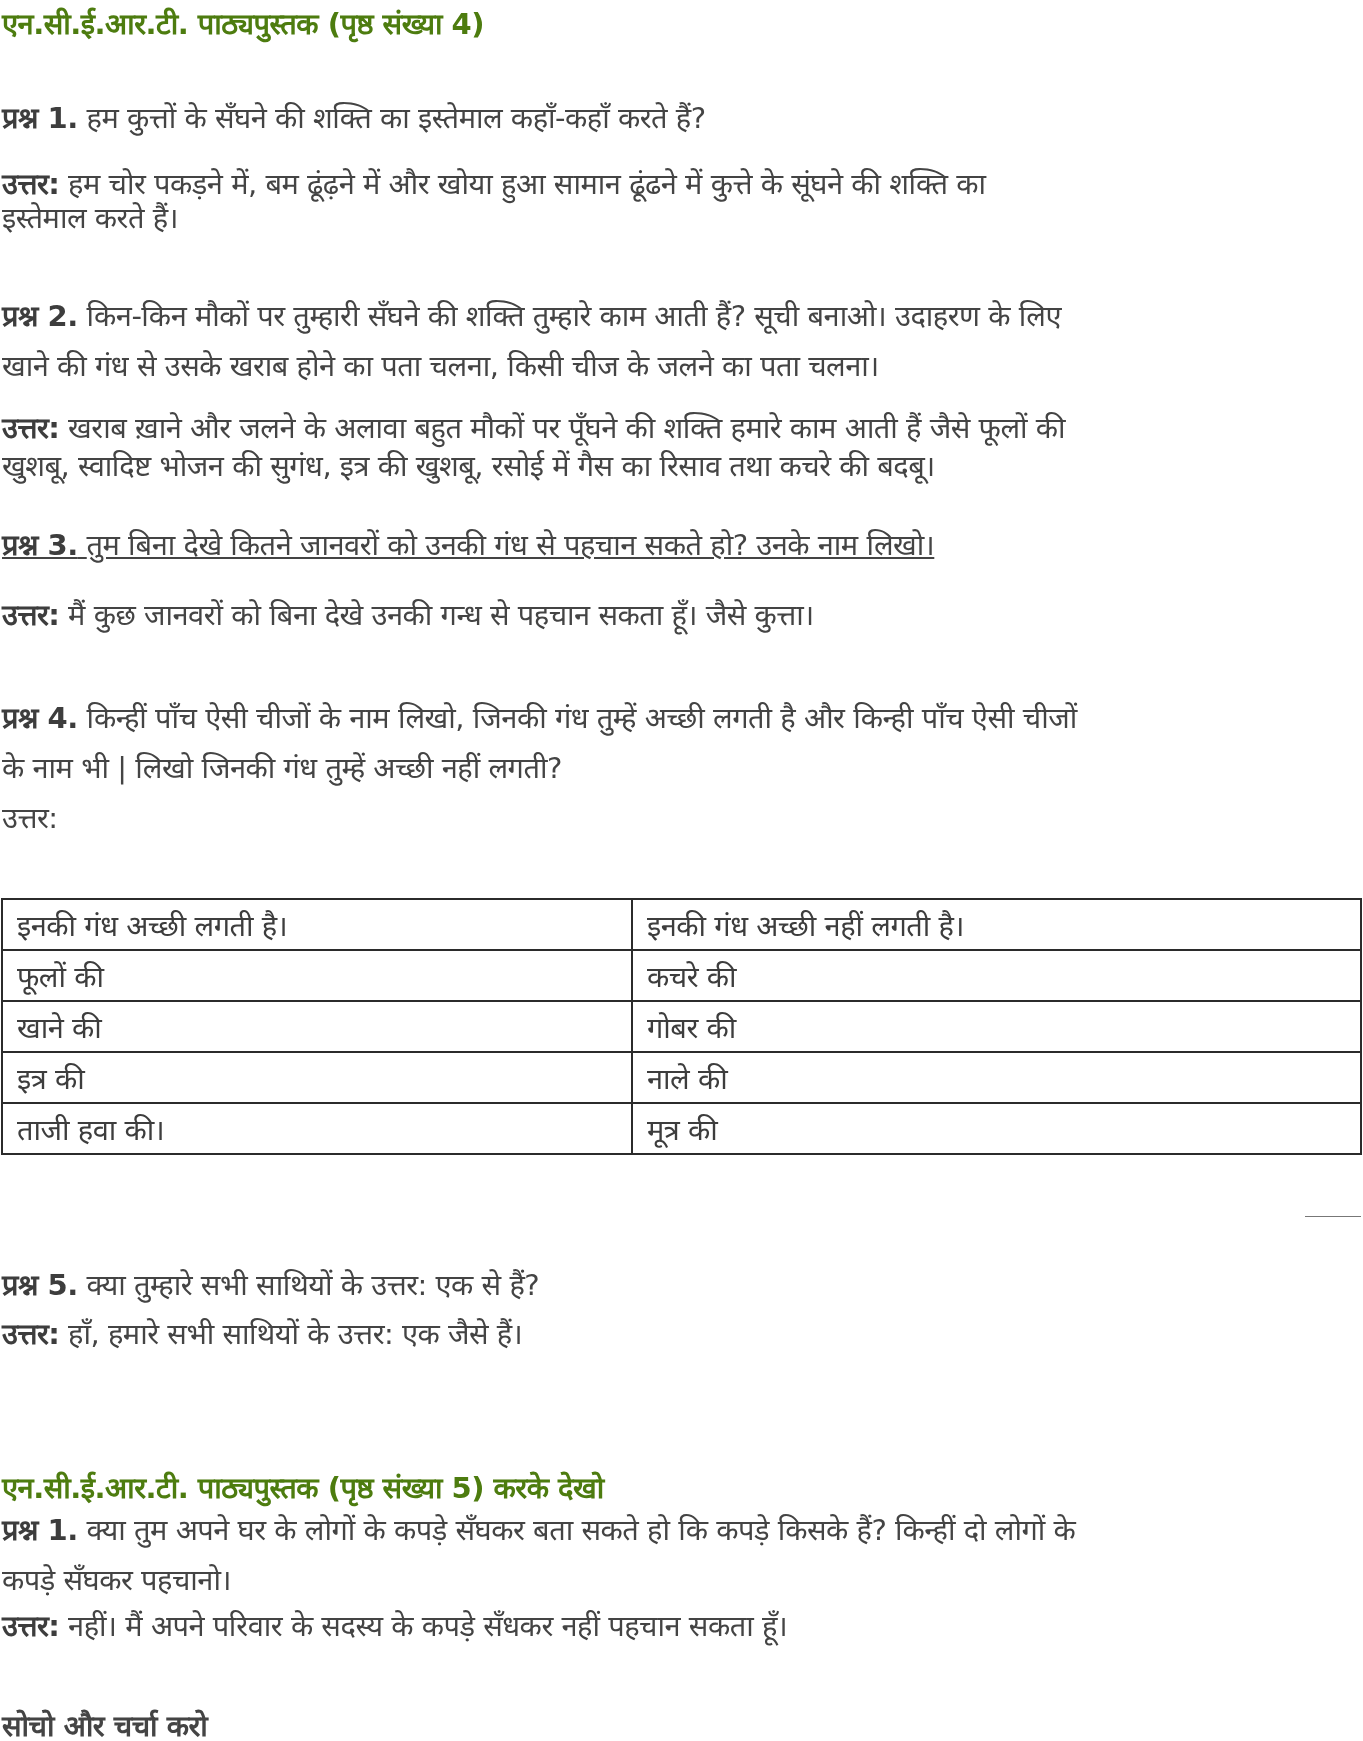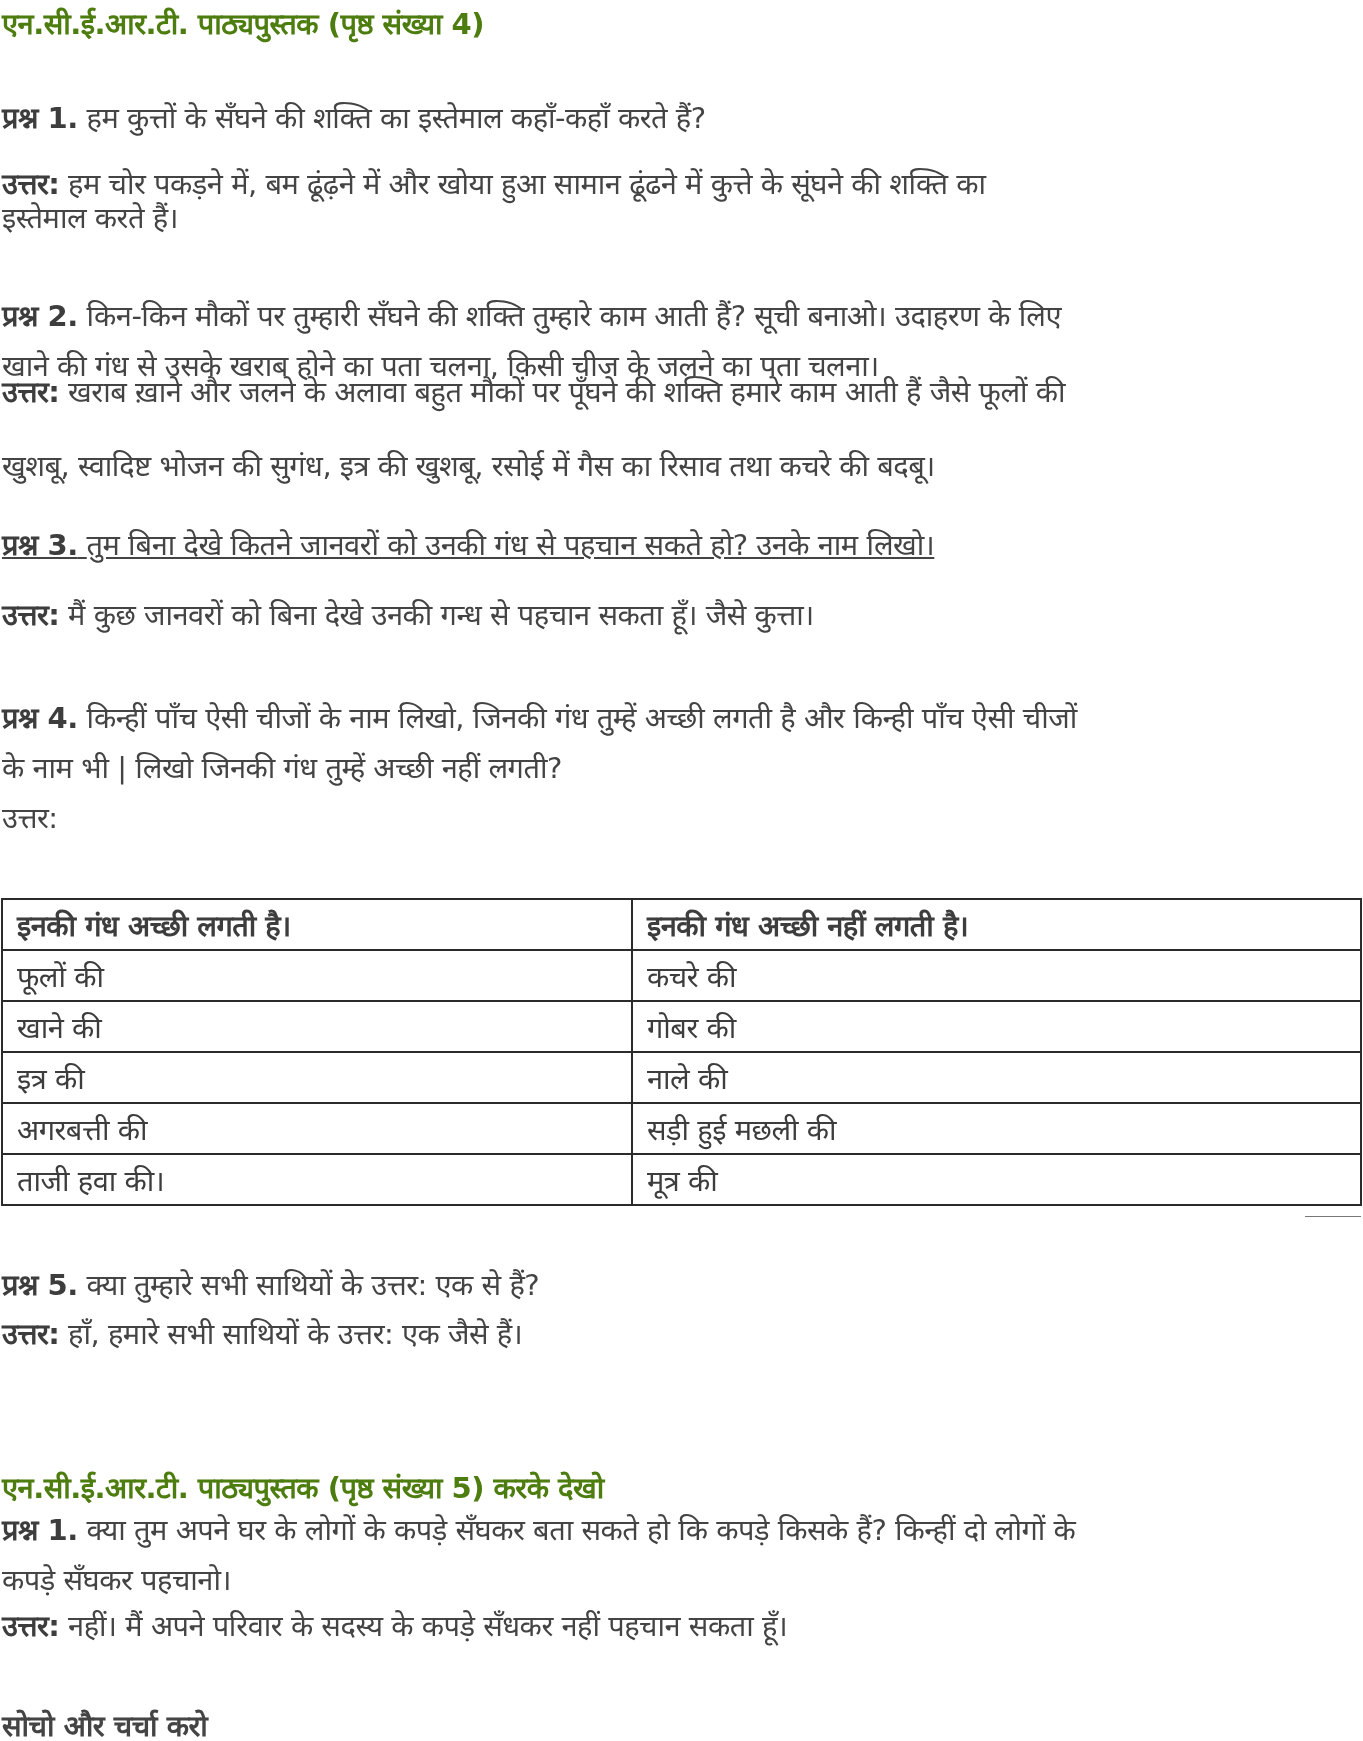--- a/index.html
+++ b/index.html
@@ -21,21 +21,21 @@
   b.label { font-weight:bold; color:#3d3d3d; }
   table.smell {
     position:absolute; left:1px; top:898px; width:1361px;
     border-collapse:collapse; table-layout:fixed;
   }
   table.smell td, table.smell th {
     border:2px solid #2b2b2b; height:49px; padding:0 14px;
     font-size:29px; text-align:left; vertical-align:middle;
     white-space:nowrap; letter-spacing:-0.5px; color:#3d3d3d;
   }
-  table.smell th { font-weight:bold; }
+  table.smell th { font-weight:normal; }
   table.smell col.c1 { width:630px; }
   .tail {
     position:absolute; left:1305px; top:1216px; width:56px; height:1px; background:#777;
   }
 </style>
 </head>
 <body>
 
 <div class="heading green" style="top:4px;">एन.सी.ई.आर.टी. पाठ्यपुस्तक (पृष्ठ संख्या 4)</div>
 
@@ -47,21 +47,21 @@
   <b class="label">उत्तर:</b>
   <span>हम चोर पकड़ने में, बम ढूंढ़ने में और खोया हुआ सामान ढूंढने में कुत्ते के सूंघने की शक्ति का</span>
 </div>
 <div class="line" style="top:198px;">इस्तेमाल करते हैं।</div>
 
 <div class="line" style="top:296px;text-align:right;">
   <b class="label">प्रश्न 2.</b>
   <span>किन-किन मौकों पर तुम्हारी सँघने की शक्ति तुम्हारे काम आती हैं? सूची बनाओ। उदाहरण के लिए</span>
 </div>
 <div class="line" style="top:346px;">खाने की गंध से उसके खराब होने का पता चलना, किसी चीज के जलने का पता चलना।</div>
-<div class="line" style="top:372px;">
+<div class="line" style="top:408px;">
   <b class="label">उत्तर:</b>
   <span>खराब ख़ाने और जलने के अलावा बहुत मौकों पर पूँघने की शक्ति हमारे काम आती हैं जैसे फूलों की</span>
 </div>
 <div class="line" style="top:446px;">खुशबू, स्वादिष्ट भोजन की सुगंध, इत्र की खुशबू, रसोई में गैस का रिसाव तथा कचरे की बदबू।</div>
 
 <div class="line" style="top:525px;text-decoration:underline;">
   <b class="label">प्रश्न 3.</b>
   <span>तुम बिना देखे कितने जानवरों को उनकी गंध से पहचान सकते हो? उनके नाम लिखो।</span>
 </div>
 <div class="line" style="top:595px;">
@@ -92,24 +92,20 @@
   </tr>
   <tr>
     <td>खाने की</td>
     <td>गोबर की</td>
   </tr>
   <tr>
     <td>इत्र की</td>
     <td>नाले की</td>
   </tr>
   <tr>
-    <td>अगरबत्ती की</td>
-    <td>सड़ी हुई मछली की</td>
-  </tr>
-  <tr>
     <td>ताजी हवा की।</td>
     <td>मूत्र की</td>
   </tr>
 </tbody>
   </table>
 <div class="tail"></div>
 
 <div class="line" style="top:1265px;">
   <b class="label">प्रश्न 5.</b>
   <span>क्या तुम्हारे सभी साथियों के उत्तर: एक से हैं?</span>

